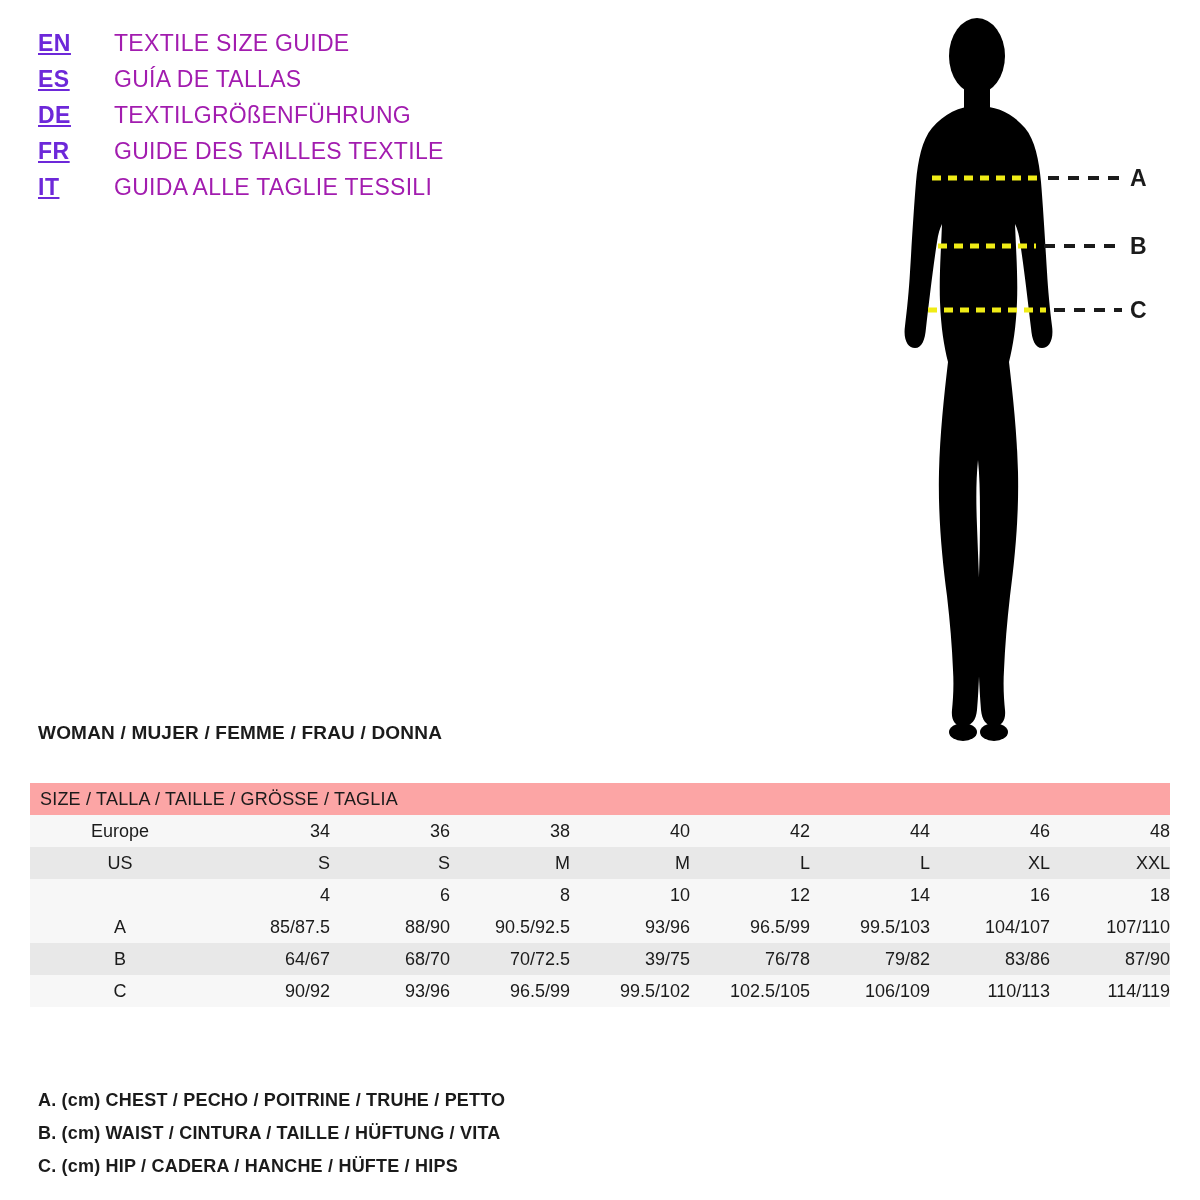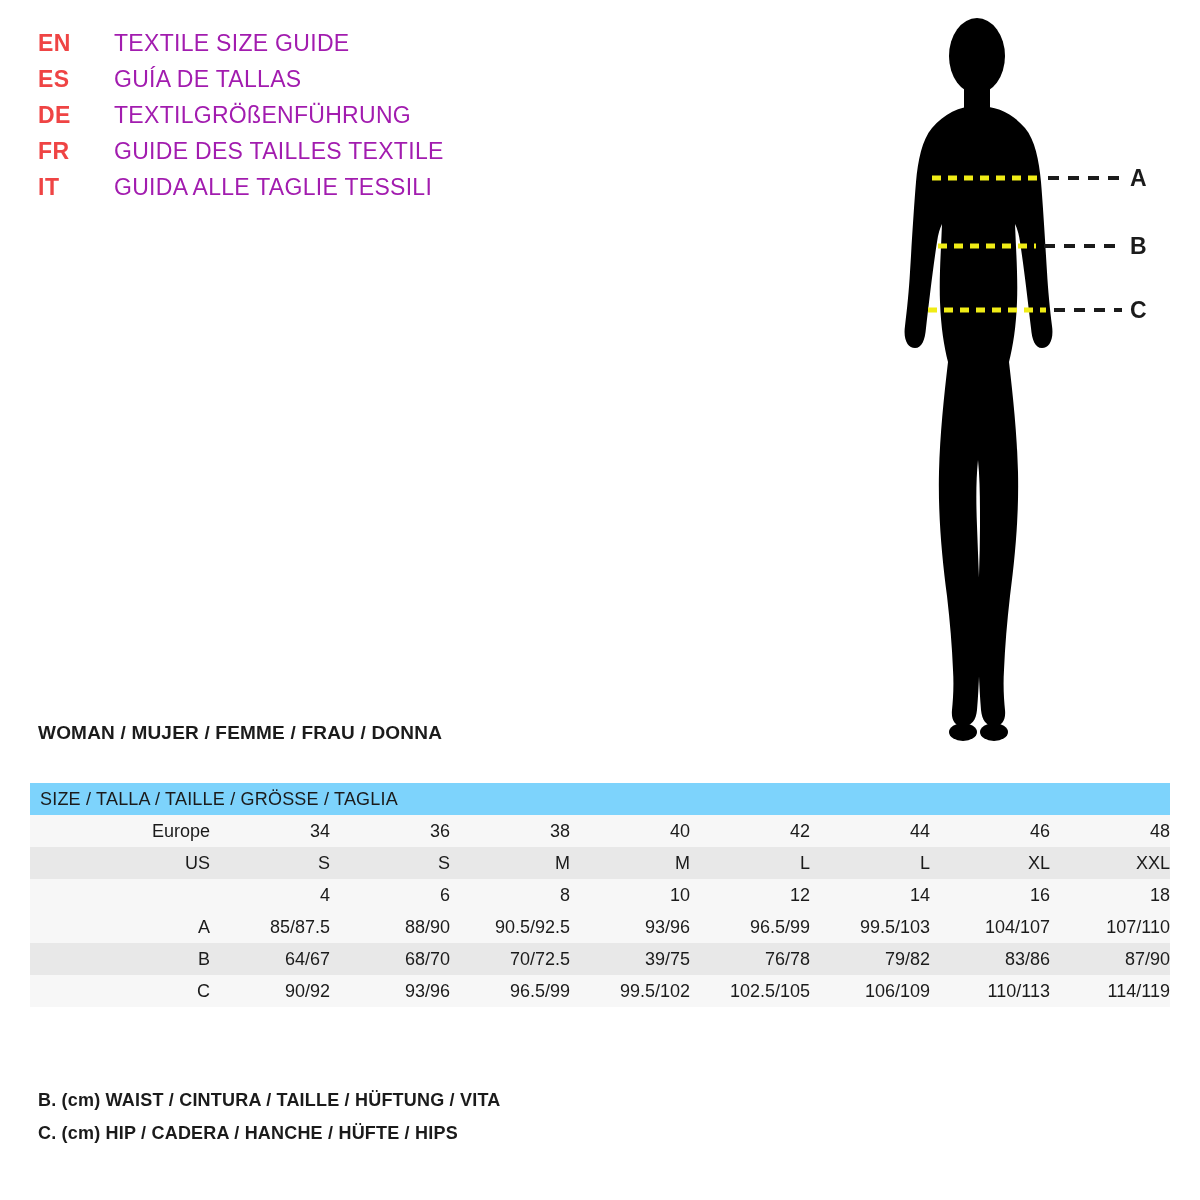--- a/index.html
+++ b/index.html
@@ -27,21 +27,22 @@
     display: flex;
     align-items: baseline;
     height: 33px;
     margin-bottom: 3px;
   }
   .title-lang {
     width: 76px;
     font-size: 23px;
     font-weight: bold;
     letter-spacing: 0.5px;
-    color: #ef4444;
+    color: #6d28d9;
+    text-decoration: underline;
   }
   .title-text {
     font-size: 23px;
     font-weight: normal;
     letter-spacing: 0.3px;
     color: #a21caf;
   }
 
   
   .figure-wrap {
@@ -81,30 +82,30 @@
     border-collapse: collapse;
     font-size: 18px;
   }
   .size-table th, .size-table td {
     padding: 0;
     height: 32px;
     font-weight: normal;
     color: #1b1b1b;
   }
   .size-table .hdr-row th {
-    background: #7dd3fc;
+    background: #fca5a5;
     text-align: left;
     padding-left: 10px;
     font-size: 18px;
     letter-spacing: 0.2px;
   }
   .row-shade td { background: #e8e8e8; margin-left: 42px; }
   .row-plain td { background: #f7f7f7; }
   .lbl-cell {
-    text-align: right;
+    text-align: center;
     padding-left: 10px;
     width: 180px;
     white-space: nowrap;
   }
   .val-cell {
     text-align: right;
     width: 120px;
     white-space: nowrap;
   }
 
@@ -287,15 +288,16 @@
       <td class="val-cell">99.5/102</td>
       <td class="val-cell">102.5/105</td>
       <td class="val-cell">106/109</td>
       <td class="val-cell">110/113</td>
       <td class="val-cell">114/119</td>
     </tr>
   </tbody>
 </table>
 
 <div class="legend">
+  <div class="legend-line">A. (cm) CHEST / PECHO / POITRINE / TRUHE / PETTO</div>
   <div class="legend-line">B. (cm) WAIST / CINTURA / TAILLE / HÜFTUNG / VITA</div>
   <div class="legend-line">C. (cm) HIP / CADERA / HANCHE / HÜFTE / HIPS</div>
 </div>
 
 </body></html>

